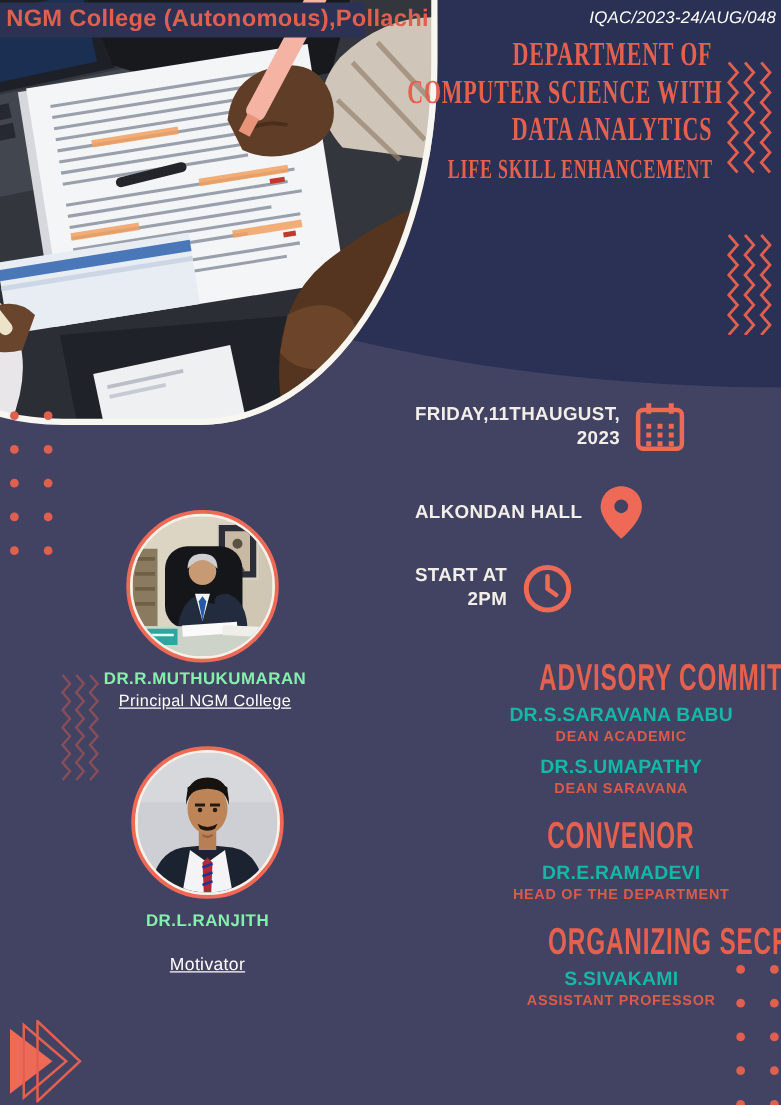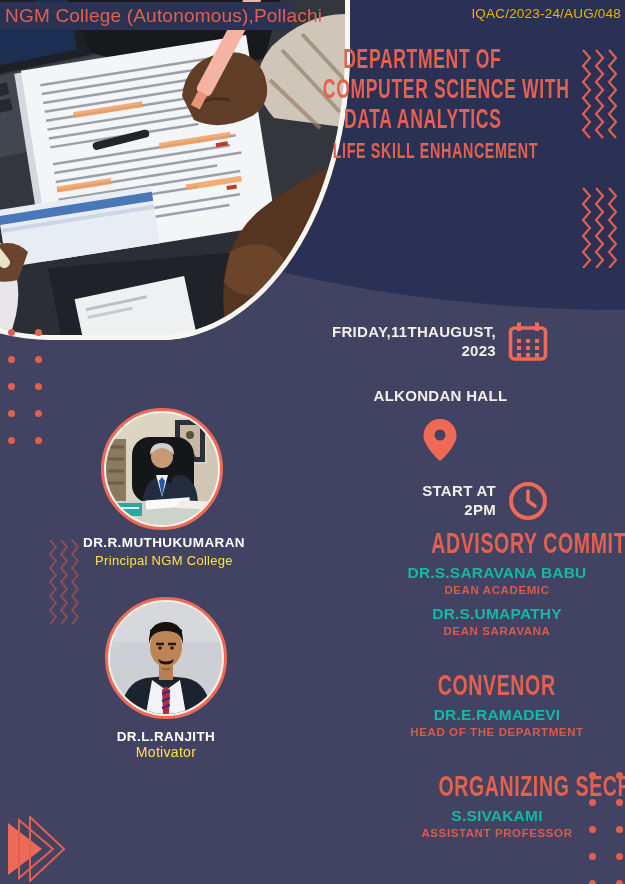--- a/index.html
+++ b/index.html
@@ -14,69 +14,69 @@
   
   .photo-wrap{position:absolute;left:-70px;top:0;width:420px;height:340px;
               border-radius:0 0 190px 130px / 0 0 290px 85px;overflow:hidden;background:#30343a;}
   .photo-wrap svg{display:block;}
   .photo-border{position:absolute;left:-80px;top:-12px;width:430px;height:352px;box-sizing:border-box;
                 border:5px solid #F8F6F1;border-radius:0 0 190px 130px / 0 0 290px 85px;pointer-events:none;}
 
   
   .college-label{position:absolute;left:0;top:2px;height:28px;width:292px;background:#2B3254;
                  display:flex;align-items:center;padding-left:5px;box-sizing:border-box;}
-  .college-label span{color:#E0604F;font-size:19px;font-weight:normal;letter-spacing:.2px;white-space:nowrap;}
-  .doc-num{position:absolute;top:6px;right:4px;color:#eab308;font-size:13.5px;letter-spacing:.2px;}
-
-  
-  .title-block{position:absolute;top:44px;right:55px;width:380px;text-align:center;color:#E4604F;}
+  .college-label span{color:#E0604F;font-size:19px;font-weight:bold;letter-spacing:.2px;white-space:nowrap;}
+  .doc-num{position:absolute;top:6px;right:4px;color:#ffffff;font-size:13.5px;letter-spacing:.2px;font-style:italic;}
+
+  
+  .title-block{position:absolute;top:28px;right:55px;width:380px;text-align:right;color:#E4604F;font-family:Liberation Serif, serif;}
   .dept-line{font-size:27px;font-weight:bold;line-height:30px;}
   .prog-line{font-size:22px;font-weight:bold;line-height:33px;}
   .cond{display:inline-block;transform:scaleX(0.65);transform-origin:100% 50%;
         white-space:nowrap;letter-spacing:1px;}
   .organizes{color:#F2EEE6;font-size:13px;letter-spacing:2.5px;margin:13px 40px 13px 0;font-weight:normal;}
 
   
   .zz{position:absolute;}
   .zz-top1{left:578px;top:48px;}
   .zz-top2{left:578px;top:186px;}
   .zz-left{left:46px;top:538px;opacity:.5;}
 
   
   .event-details{position:absolute;top:320px;right:76px;}
-  .detail-row{display:flex;justify-content:flex-end;align-items:center;gap:11px;
+  .detail-row{display:flex;align-items:center;gap:11px;
               color:#F2EFE9;font-size:15px;font-weight:bold;text-align:right;
               line-height:1.25;letter-spacing:.3px;}
   .detail-row.r1{margin-bottom:23px;}
-  .detail-row.r2{margin-bottom:17px;flex-direction:column;}
+  .detail-row.r2{margin-bottom:17px;}
 
   
   .dot-grid{position:absolute;display:grid;grid-template-columns:repeat(2,7px);gap:20px;}
   .dots-left{left:8px;top:329px;}
   .dots-right{left:589px;top:772px;}
   .dot{width:7px;height:7px;border-radius:50%;background:#E0604F;}
 
   
   .portrait{position:absolute;width:122px;height:122px;border-radius:50%;box-sizing:border-box;
             border:3px solid #EE6A57;background:#F7F1E8;padding:2px;}
   .portrait .ph{width:112px;height:112px;border-radius:50%;overflow:hidden;}
   .p1{left:101px;top:408px;}
   .p2{left:105px;top:597px;}
   .caption{position:absolute;width:260px;text-align:center;}
   .cap1{left:34px;top:535px;}
   .cap2{left:36px;top:729px;}
-  .cap-name{color:#ffffff;font-weight:bold;font-size:13.5px;letter-spacing:.4px;}
-  .cap-role{color:#fde047;font-size:13px;margin-top:3px;letter-spacing:.3px;}
-  .cap2 .cap-role{font-size:14px;margin-top:0;}
+  .cap-name{color:#86efac;font-weight:bold;font-size:13.5px;letter-spacing:.4px;}
+  .cap-role{color:#ffffff;font-size:13px;margin-top:3px;letter-spacing:.3px;text-decoration:underline;}
+  .cap2 .cap-role{font-size:14px;margin-top:19px;}
 
   
   .info-col{position:absolute;left:368px;top:527px;width:258px;text-align:center;}
   .sec-heading{color:#E4604F;font-size:30px;font-weight:bold;line-height:32px;}
   .sec-heading .cond{transform-origin:50% 50%;}
-  .mt1{margin-top:32px;}
+  .mt1{margin-top:16px;}
   .person{margin-top:5px;margin-bottom:9px;}
   .person-name{color:#14b8a6;font-size:15.5px;font-weight:bold;letter-spacing:.2px;}
   .person-role{color:#D95B4B;font-size:11.5px;font-weight:bold;letter-spacing:.6px;margin-top:2px;}
 
   
   .triangles{position:absolute;left:8px;top:816px;}
 </style>
 </head>
 <body>
 

